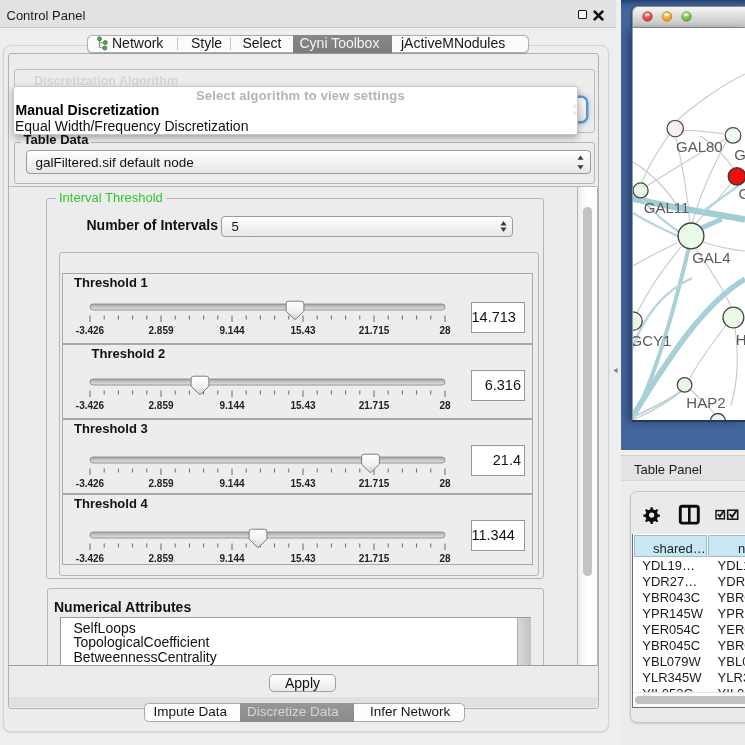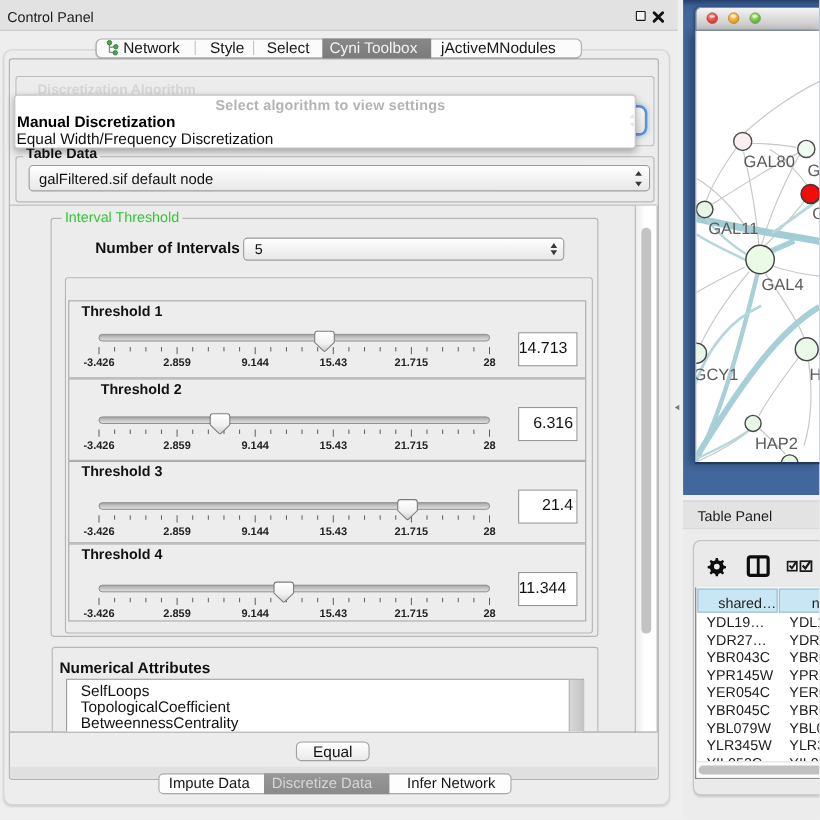--- a/index.html
+++ b/index.html
@@ -116,21 +116,21 @@
 <span class="lbl" style="left:436.5px;top:367.0px;font-size:10px;font-weight:bold;color:#222;transform:translateX(-50%)">28</span>
 <div class="ab" style="left:462.0px;top:333.5px;width:54px;height:31px;border:1px solid #979797;background:#fff;box-sizing:border-box;font-size:14.5px;color:#111;line-height:29px;text-align:left;padding-right:2.5px">11.344</div>
 <div class="ab" style="left:38.5px;top:402.0px;width:494.5px;height:120px;border:1px solid #b6b6b6;border-radius:3px"></div>
 <span class="lbl" style="left:45.5px;top:412.5px;font-size:14px;font-weight:bold;color:#111">Numerical Attributes</span>
 <div class="ab" style="left:51.0px;top:431.0px;width:471px;height:70px;border:1px solid #9c9c9c;background:#fff;box-sizing:border-box"></div>
 <span class="lbl" style="left:65.0px;top:433.5px;font-size:14px;color:#111">SelfLoops</span>
 <span class="lbl" style="left:65.0px;top:448.0px;font-size:14px;color:#111">TopologicalCoefficient</span>
 <span class="lbl" style="left:65.0px;top:462.5px;font-size:14px;color:#111">BetweennessCentrality</span>
 <div class="ab" style="left:508.5px;top:432.0px;width:12.5px;height:68px;background:linear-gradient(90deg,#d8d8d8,#c2c2c2);border-left:1px solid #ababab"></div>
 </div>
-<div class="ab" style="left:269px;top:673.5px;width:67px;height:18px;background:linear-gradient(#ffffff,#eaeaea);border:1px solid #a0a0a0;border-radius:5px;font-size:14px;color:#111;text-align:center;line-height:17px;box-sizing:border-box">Equal</div>
+<div class="ab" style="left:269px;top:673.5px;width:67px;height:18px;background:linear-gradient(#ffffff,#eaeaea);border:1px solid #a0a0a0;border-radius:5px;font-size:14px;color:#111;text-align:center;line-height:17px;box-sizing:border-box">Apply</div>
 <div class="ab" style="left:8.5px;top:697px;width:588px;height:10px;background:#e0e0e0;border-radius:0 0 3px 3px"></div>
 <div class="ab" style="left:86.5px;top:34.5px;width:442.5px;height:18px;background:#fbfbfb;border:1px solid #aeaeae;border-radius:5.5px;box-sizing:border-box;box-shadow:0 0.5px 1px rgba(0,0,0,0.15)"></div>
 <div class="ab" style="left:293px;top:34.5px;width:99px;height:18px;background:linear-gradient(#888888,#7b7b7b)"></div>
 <div class="ab" style="left:176.5px;top:37px;width:1px;height:13px;background:#c4c4c4"></div>
 <div class="ab" style="left:230px;top:37px;width:1px;height:13px;background:#c4c4c4"></div>
 <span class="lbl " style="left:112px;top:35px;font-size:14px;color:#161616">Network</span>
 <span class="lbl " style="left:191px;top:35px;font-size:14px;color:#161616">Style</span>
 <span class="lbl " style="left:242.5px;top:35px;font-size:14px;color:#161616">Select</span>
 <span class="lbl " style="left:299.5px;top:35px;font-size:14px;color:#f4f4f4">Cyni Toolbox</span>
 <span class="lbl " style="left:401px;top:35px;font-size:14px;color:#161616">jActiveMNodules</span>

